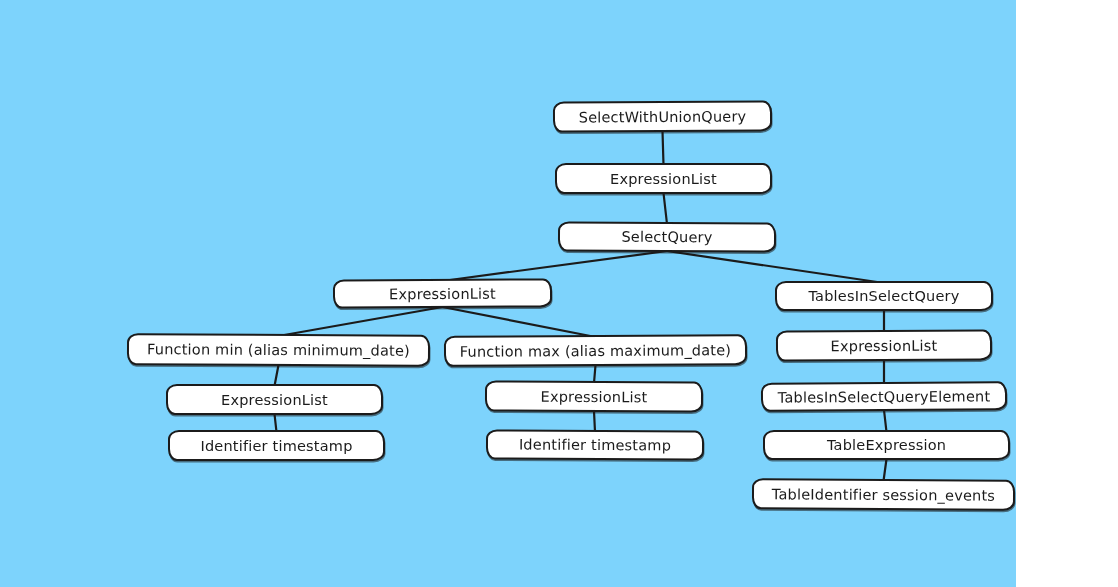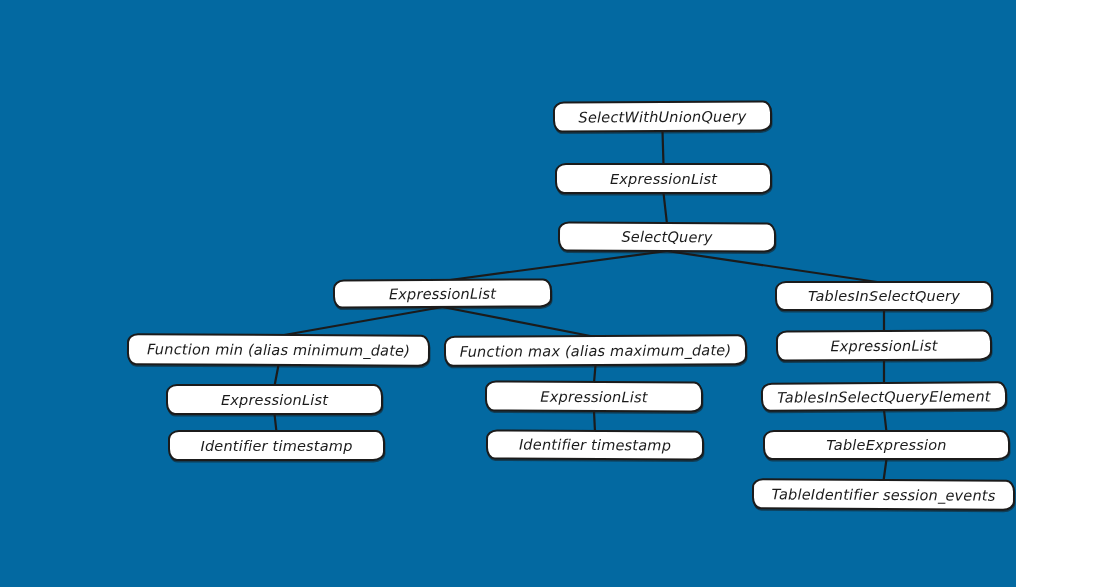--- a/index.html
+++ b/index.html
@@ -4,24 +4,23 @@
 <style>
   html, body {
     margin: 0;
     padding: 0;
     background: #ffffff;
   }
   .canvas {
     position: relative;
     width: 1016px;
     height: 587px;
-    background: #0369a1;
+    background: #7dd3fc;
     overflow: hidden;
     font-family: "DejaVu Sans", sans-serif;
-    font-style: italic;
   }
   .edges {
     position: absolute;
     left: 0;
     top: 0;
     width: 1118px;
     height: 587px;
   }
   .node {
     position: absolute;

